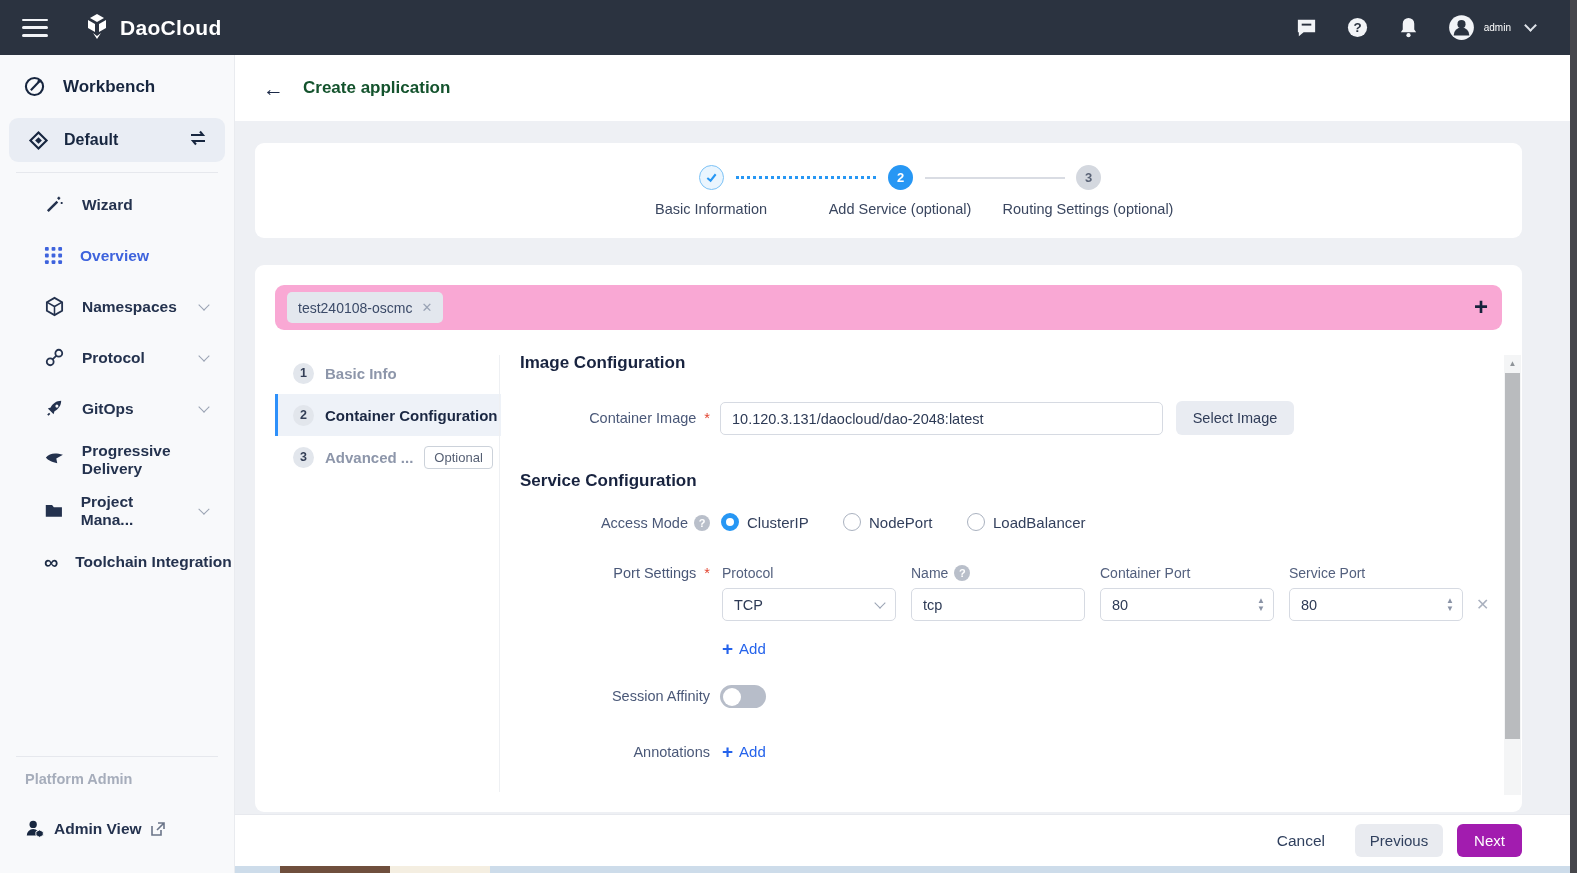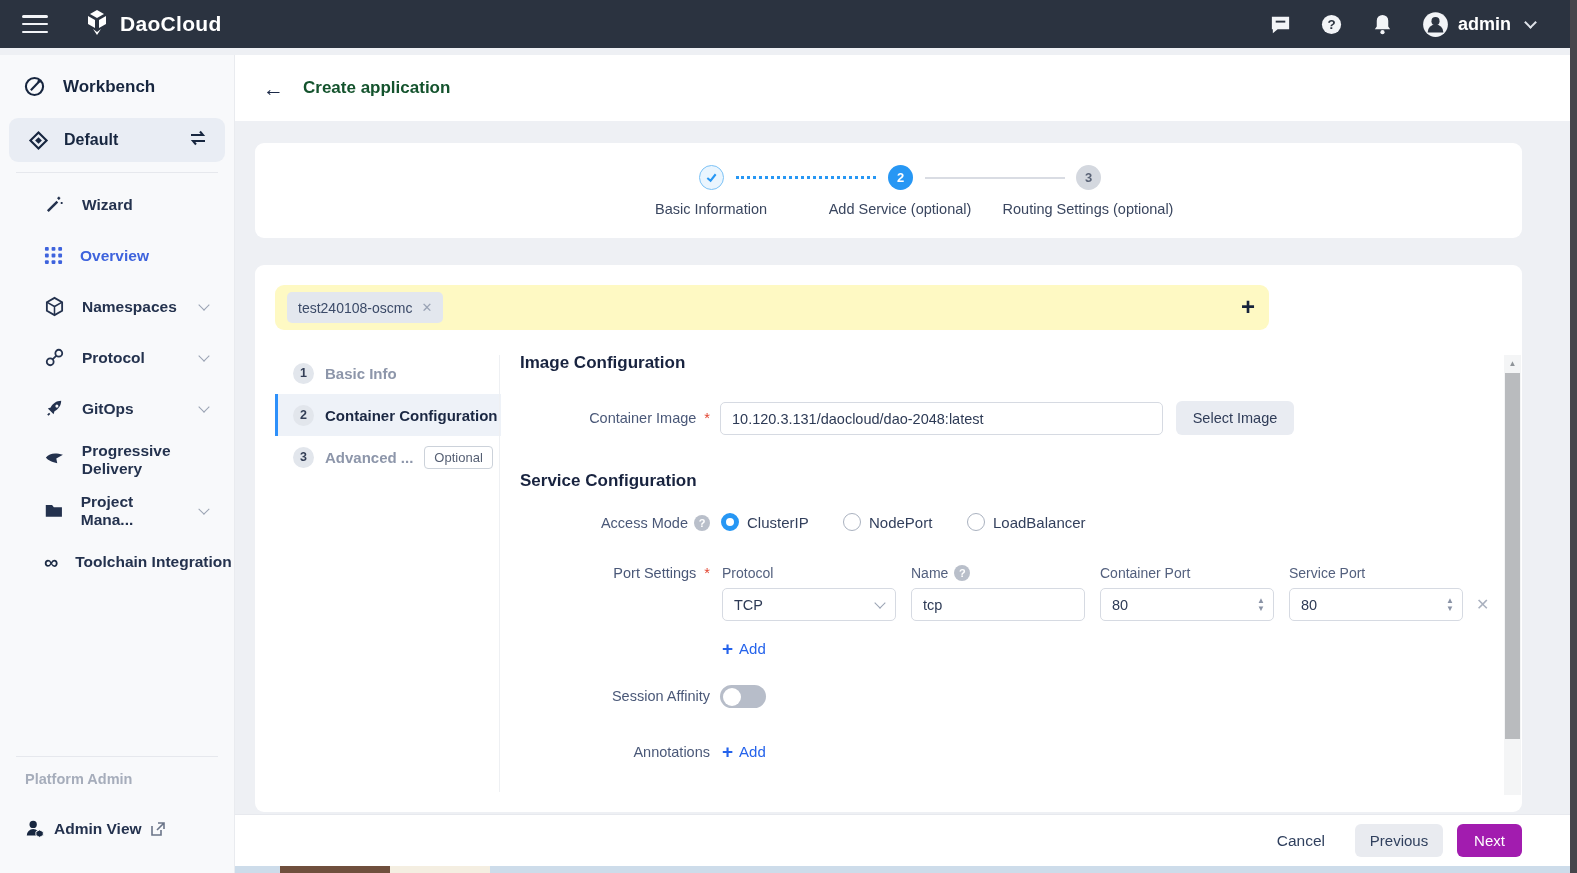--- a/index.html
+++ b/index.html
@@ -1,29 +1,29 @@
 <!DOCTYPE html>
 <html><head>
 <meta charset="utf-8">
 <style>
   * { box-sizing: border-box; margin: 0; padding: 0; }
   body { font-family: "Liberation Sans", sans-serif; background:#ddd; }
   .screen { position:relative; width:1577px; height:873px; background:#eef0f4; overflow:hidden; }
 
   
-  .navbar { position:absolute; top:0; left:0; width:1577px; height:48px; background:#2b3340;
+  .navbar { position:absolute; top:0; left:0; width:1577px; height:55px; background:#2b3340;
             display:flex; align-items:center; color:#fff; z-index:30; }
   .hamburger { width:26px; height:18px; margin-left:22px; display:flex; flex-direction:column; justify-content:space-between; cursor:pointer; }
   .hamburger span { display:block; height:2.5px; background:#f2f4f7; border-radius:2px; }
   .brand { display:flex; align-items:center; gap:10px; margin-left:36px; }
   .brand-name { font-size:21px; font-weight:bold; letter-spacing:.3px; }
   .nav-right { margin-left:auto; display:flex; align-items:center; gap:27px; margin-right:42px; }
   .nav-ico { width:24px; height:24px; display:flex; align-items:center; justify-content:center; cursor:pointer; }
   .nav-user { display:flex; align-items:center; gap:9px; cursor:pointer; }
-  .nav-user-name { font-size:18px; font-weight:bold; }
+  .nav-user-name { font-size:10px; font-weight:normal; }
   .caret { width:9px; height:9px; border-right:2px solid #dfe3e9; border-bottom:2px solid #dfe3e9;
            transform:rotate(45deg); margin-top:-4px; margin-left:6px; }
 
   
   .sidebar { position:absolute; top:55px; left:0; width:235px; height:818px; background:#f8f9fb;
              border-right:1px solid #e9ebef; z-index:20; }
   .sb-workbench { display:flex; align-items:center; gap:17px; padding:20px 0 18px 23px;
                   font-size:17px; font-weight:bold; color:#17263f; }
   .sb-default { margin:2px 9px 0 9px; height:44px; background:#e9edf4; border-radius:9px;
                 display:flex; align-items:center; gap:15px; padding-left:19px; cursor:pointer; }
@@ -56,21 +56,21 @@
   .step-done { background:#eaf5fe; border:1px solid #7cc2f6; color:#2797f4; }
   .step-active { background:#2797f4; color:#fff; }
   .step-pending { background:#d4d8df; color:#5a6376; }
   .step-label { position:absolute; top:58px; transform:translateX(-50%); font-size:14.5px; color:#3a465f; white-space:nowrap; }
   .conn-dotted { position:absolute; top:33px; left:481px; width:140px; border-top:3px dotted #2797f4; }
   .conn-solid { position:absolute; top:34px; left:670px; width:140px; border-top:2px solid #d9dce3; }
 
   
   .form-card { position:absolute; left:255px; top:265px; width:1267px; height:547px; background:#fff; border-radius:9px; }
 
-  .chip-bar { position:absolute; left:20px; top:20px; width:994px; height:45px; background:#fef9c3; border-radius:9px; }
+  .chip-bar { position:absolute; left:20px; top:20px; width:1227px; height:45px; background:#f9a8d4; border-radius:9px; }
   .chip { position:absolute; left:12px; top:7px; height:31px; background:#e3e7ee; border-radius:5px;
           display:flex; align-items:center; gap:9px; padding:0 11px; cursor:pointer; }
   .chip-label { font-size:14px; color:#3b4a68; }
   .chip-x { font-size:13px; color:#9aa3b5; cursor:pointer; }
   .chip-add { position:absolute; right:14px; top:6px; font-size:24px; font-weight:600; color:#17233c; cursor:pointer; line-height:32px; }
 
   .subnav { position:absolute; left:20px; top:87px; width:226px; }
   .subnav-item { height:42px; display:flex; align-items:center; gap:11px; padding-left:18px; cursor:pointer; }
   .subnav-item.active { background:#eef2f8; border-left:3px solid #2e90fa; padding-left:15px; }
   .sn-circle { width:21px; height:21px; border-radius:50%; background:#e2e6ec; color:#333e56;

